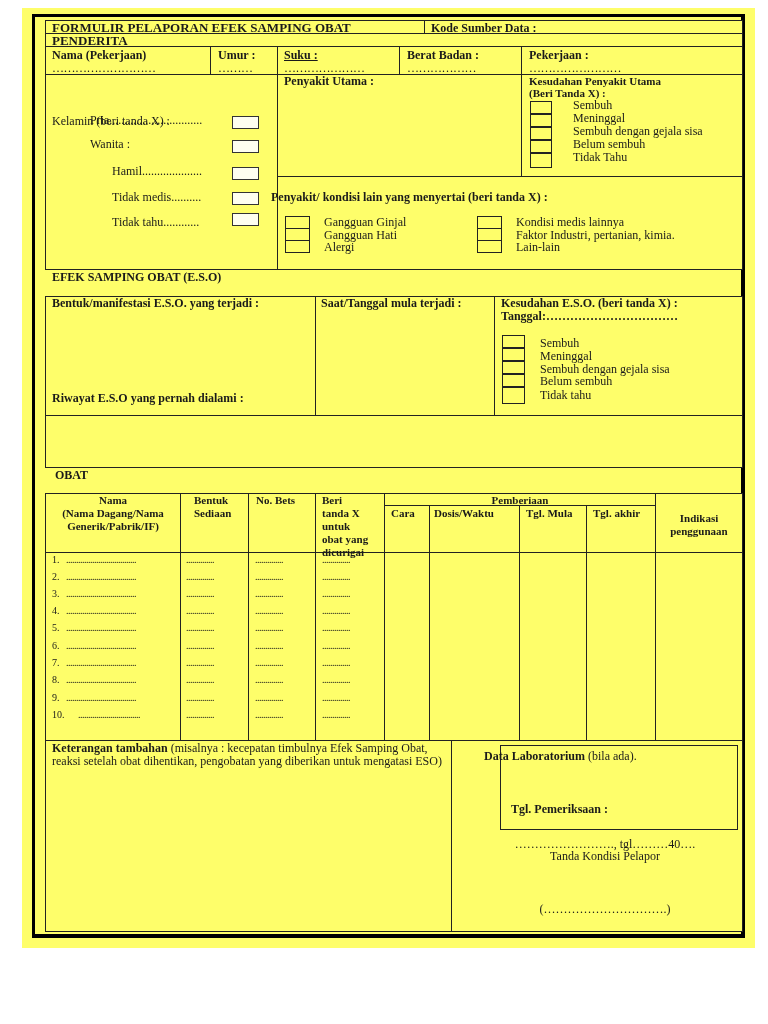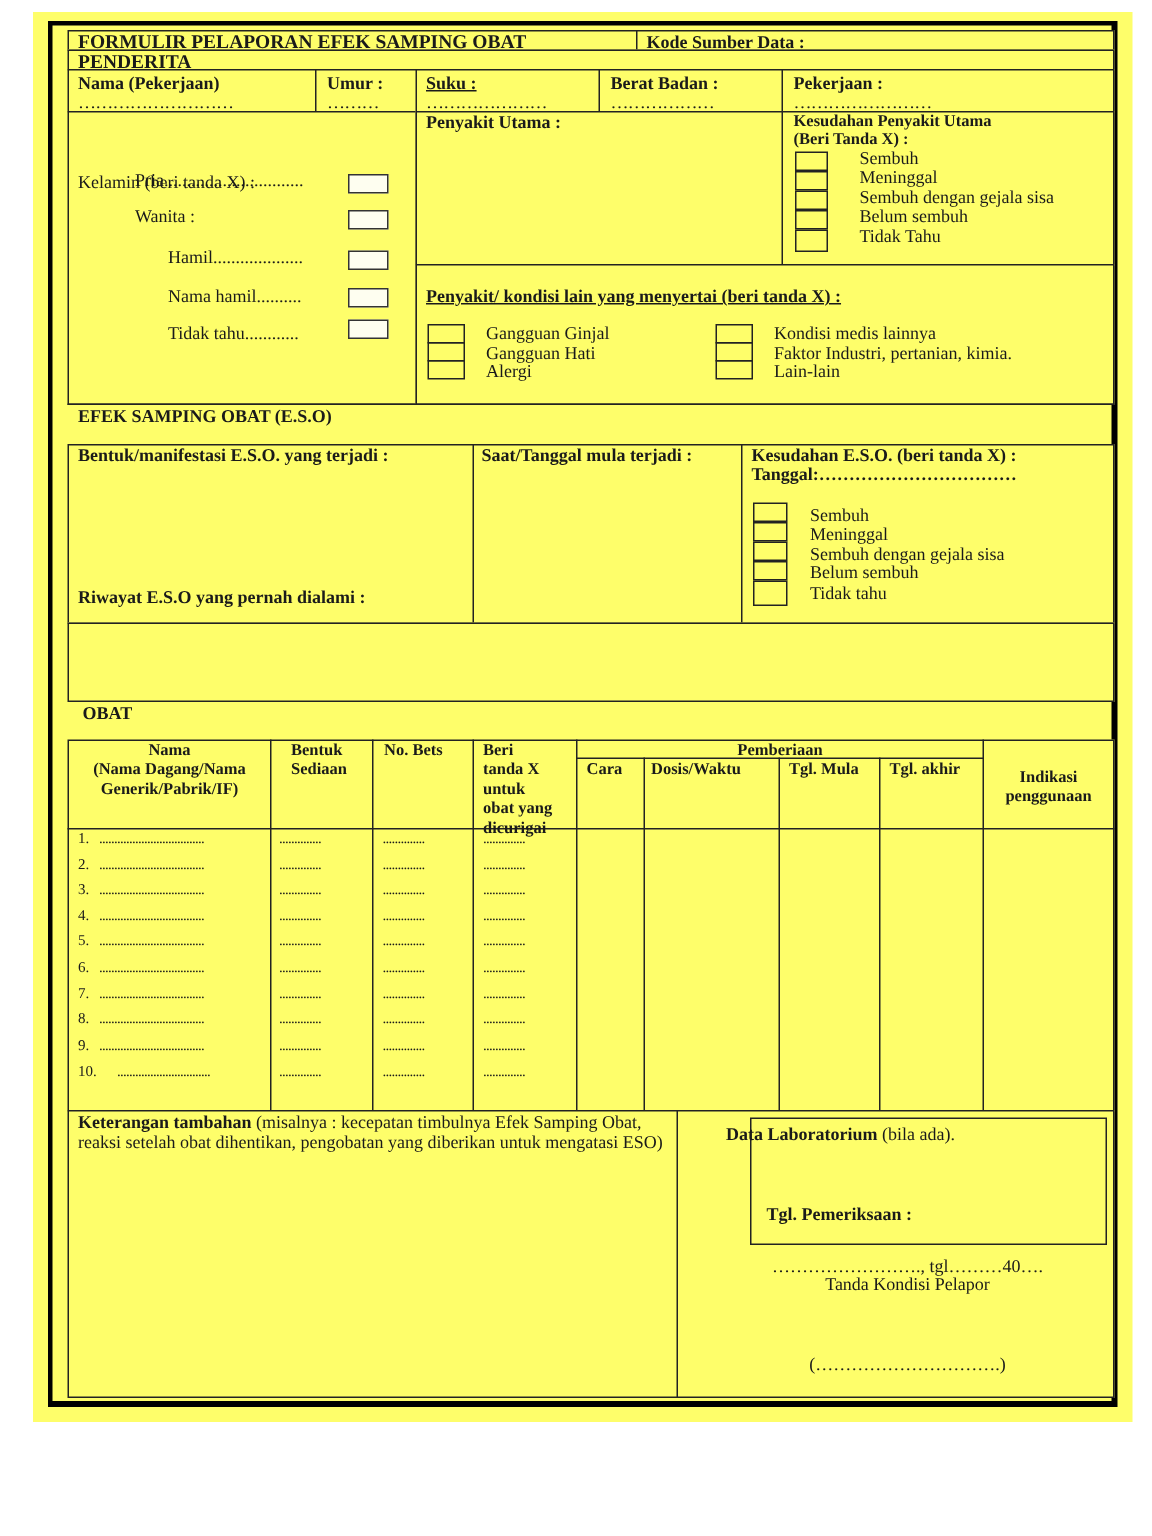--- a/index.html
+++ b/index.html
@@ -57,42 +57,42 @@
 <div class="line-v" style="left:521px;top:74px;height:103px;"></div>
 <div class="box" style="left:277px;top:176px;width:466px;height:94px;"></div>
 
 <div class="abs t12" style="left:52px;top:89px;margin-top:26px;">Kelamin (beri tanda X) :</div>
 <div class="abs t12" style="left:90px;top:114px;">Pria...............................</div>
 <div class="wbox" style="left:232px;top:116px;"></div>
 <div class="abs t12" style="left:90px;top:138px;">Wanita :</div>
 <div class="wbox" style="left:232px;top:140px;"></div>
 <div class="abs t12" style="left:112px;top:165px;">Hamil....................</div>
 <div class="wbox" style="left:232px;top:167px;"></div>
-<div class="abs t12" style="left:112px;top:191px;">Nama hamil..........</div>
+<div class="abs t12" style="left:112px;top:191px;">Tidak medis..........</div>
 <div class="wbox" style="left:232px;top:192px;"></div>
 <div class="abs t12" style="left:112px;top:216px;">Tidak tahu............</div>
 <div class="wbox" style="left:232px;top:213px;"></div>
 
 <div class="abs b t12" style="left:284px;top:75px;">Penyakit Utama :</div>
 <div class="abs" style="left:280px;top:90px;width:238px;height:84px;"></div>
 
 <div class="abs b t11" style="left:529px;top:75px;">Kesudahan Penyakit Utama</div>
 <div class="abs b t11" style="left:529px;top:87px;">(Beri Tanda X) :</div>
 <div class="cb" style="left:530px;top:101px;"></div>
 <div class="cb" style="left:530px;top:114px;"></div>
 <div class="cb" style="left:530px;top:127px;"></div>
 <div class="cb" style="left:530px;top:140px;"></div>
 <div class="cb" style="left:530px;top:153px;height:15px;"></div>
 <div class="abs t12" style="left:573px;top:99px;">Sembuh</div>
 <div class="abs t12" style="left:573px;top:112px;">Meninggal</div>
 <div class="abs t12" style="left:573px;top:125px;">Sembuh dengan gejala sisa</div>
 <div class="abs t12" style="left:573px;top:138px;">Belum sembuh</div>
 <div class="abs t12" style="left:573px;top:151px;">Tidak Tahu</div>
 
-<div class="abs b t12" style="left:284px;top:191px;text-decoration:underline;">Penyakit/ kondisi lain yang menyertai (beri tanda X) :</div>
+<div class="abs b t12" style="left:271px;top:191px;">Penyakit/ kondisi lain yang menyertai (beri tanda X) :</div>
 <div class="cb" style="left:285px;top:216px;width:25px;"></div>
 <div class="cb" style="left:285px;top:228px;width:25px;"></div>
 <div class="cb" style="left:285px;top:240px;width:25px;"></div>
 <div class="abs t12" style="left:324px;top:216px;">Gangguan Ginjal</div>
 <div class="abs t12" style="left:324px;top:229px;">Gangguan Hati</div>
 <div class="abs t12" style="left:324px;top:241px;">Alergi</div>
 <div class="cb" style="left:477px;top:216px;width:25px;"></div>
 <div class="cb" style="left:477px;top:228px;width:25px;"></div>
 <div class="cb" style="left:477px;top:240px;width:25px;"></div>
 <div class="abs t12" style="left:516px;top:216px;">Kondisi medis lainnya</div>

